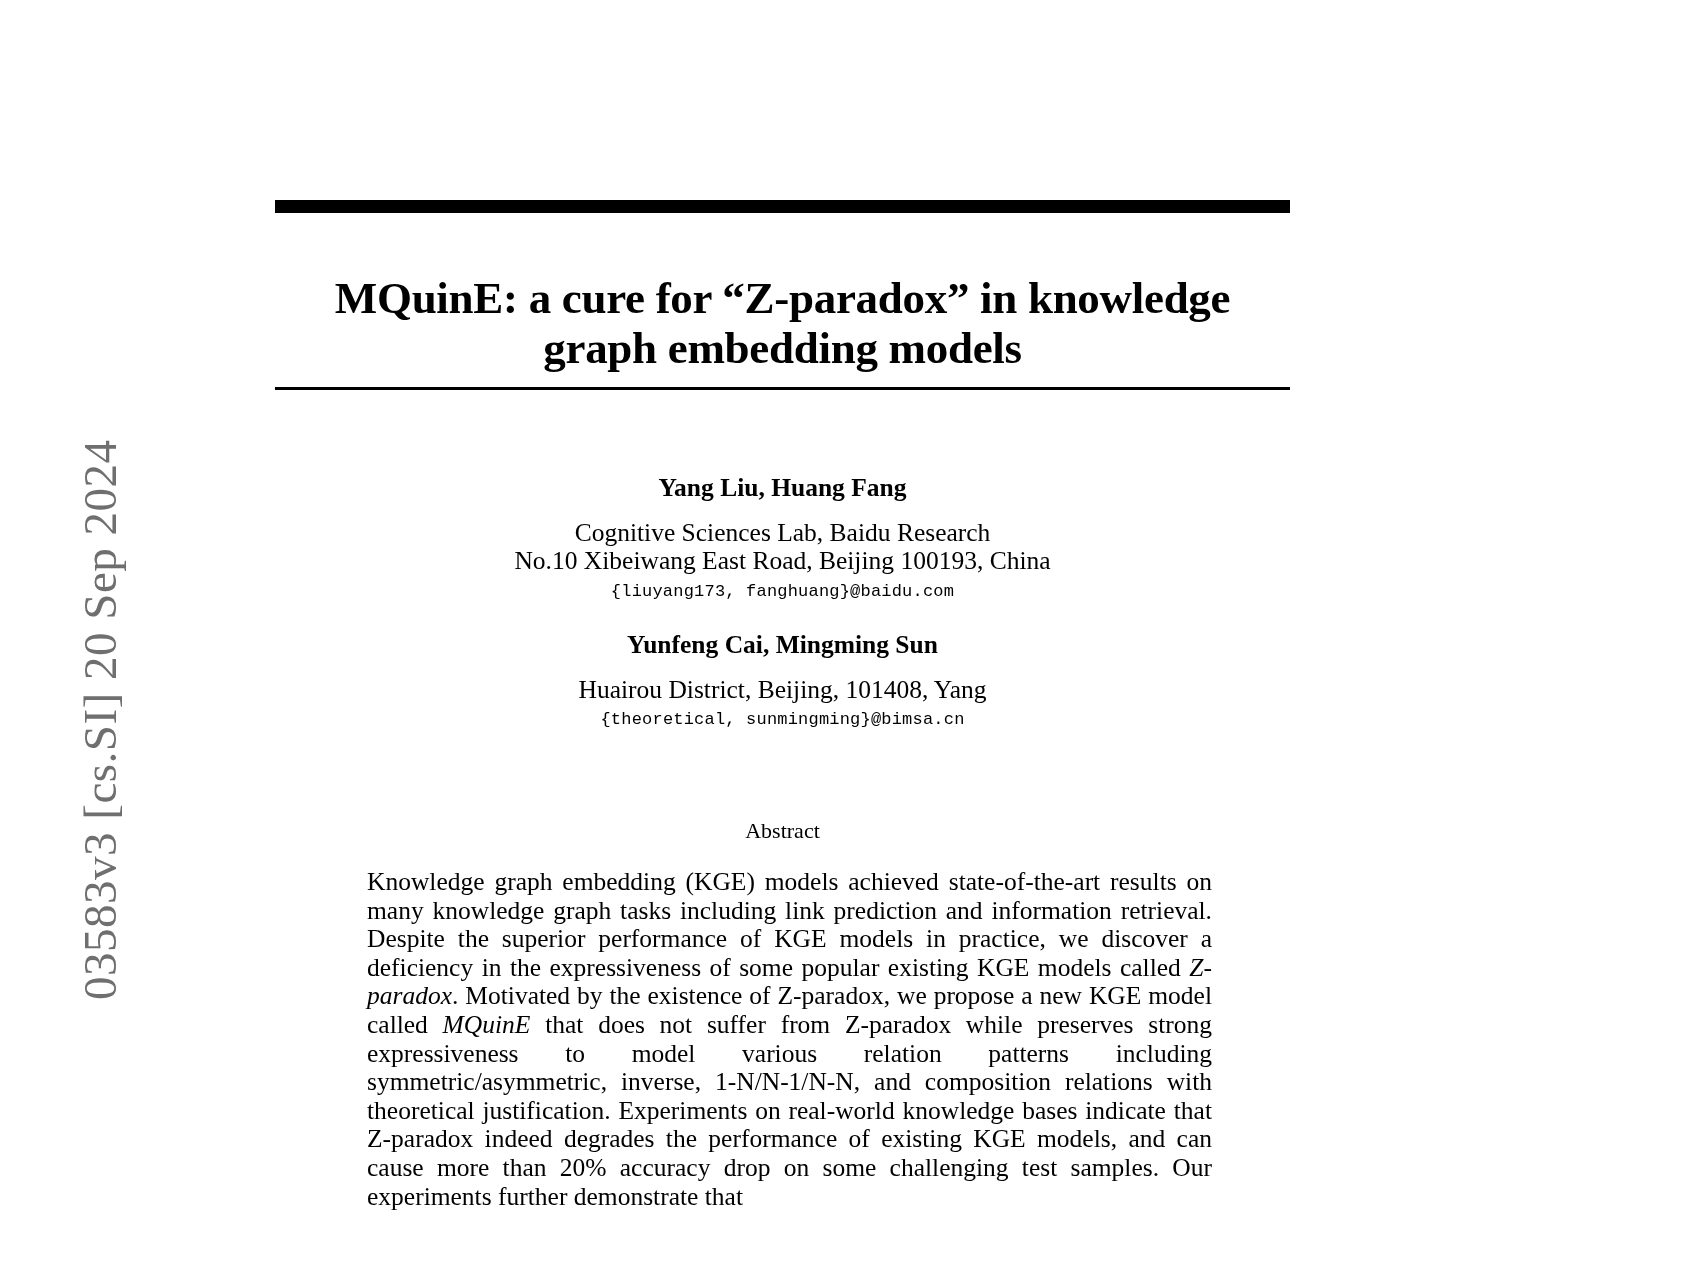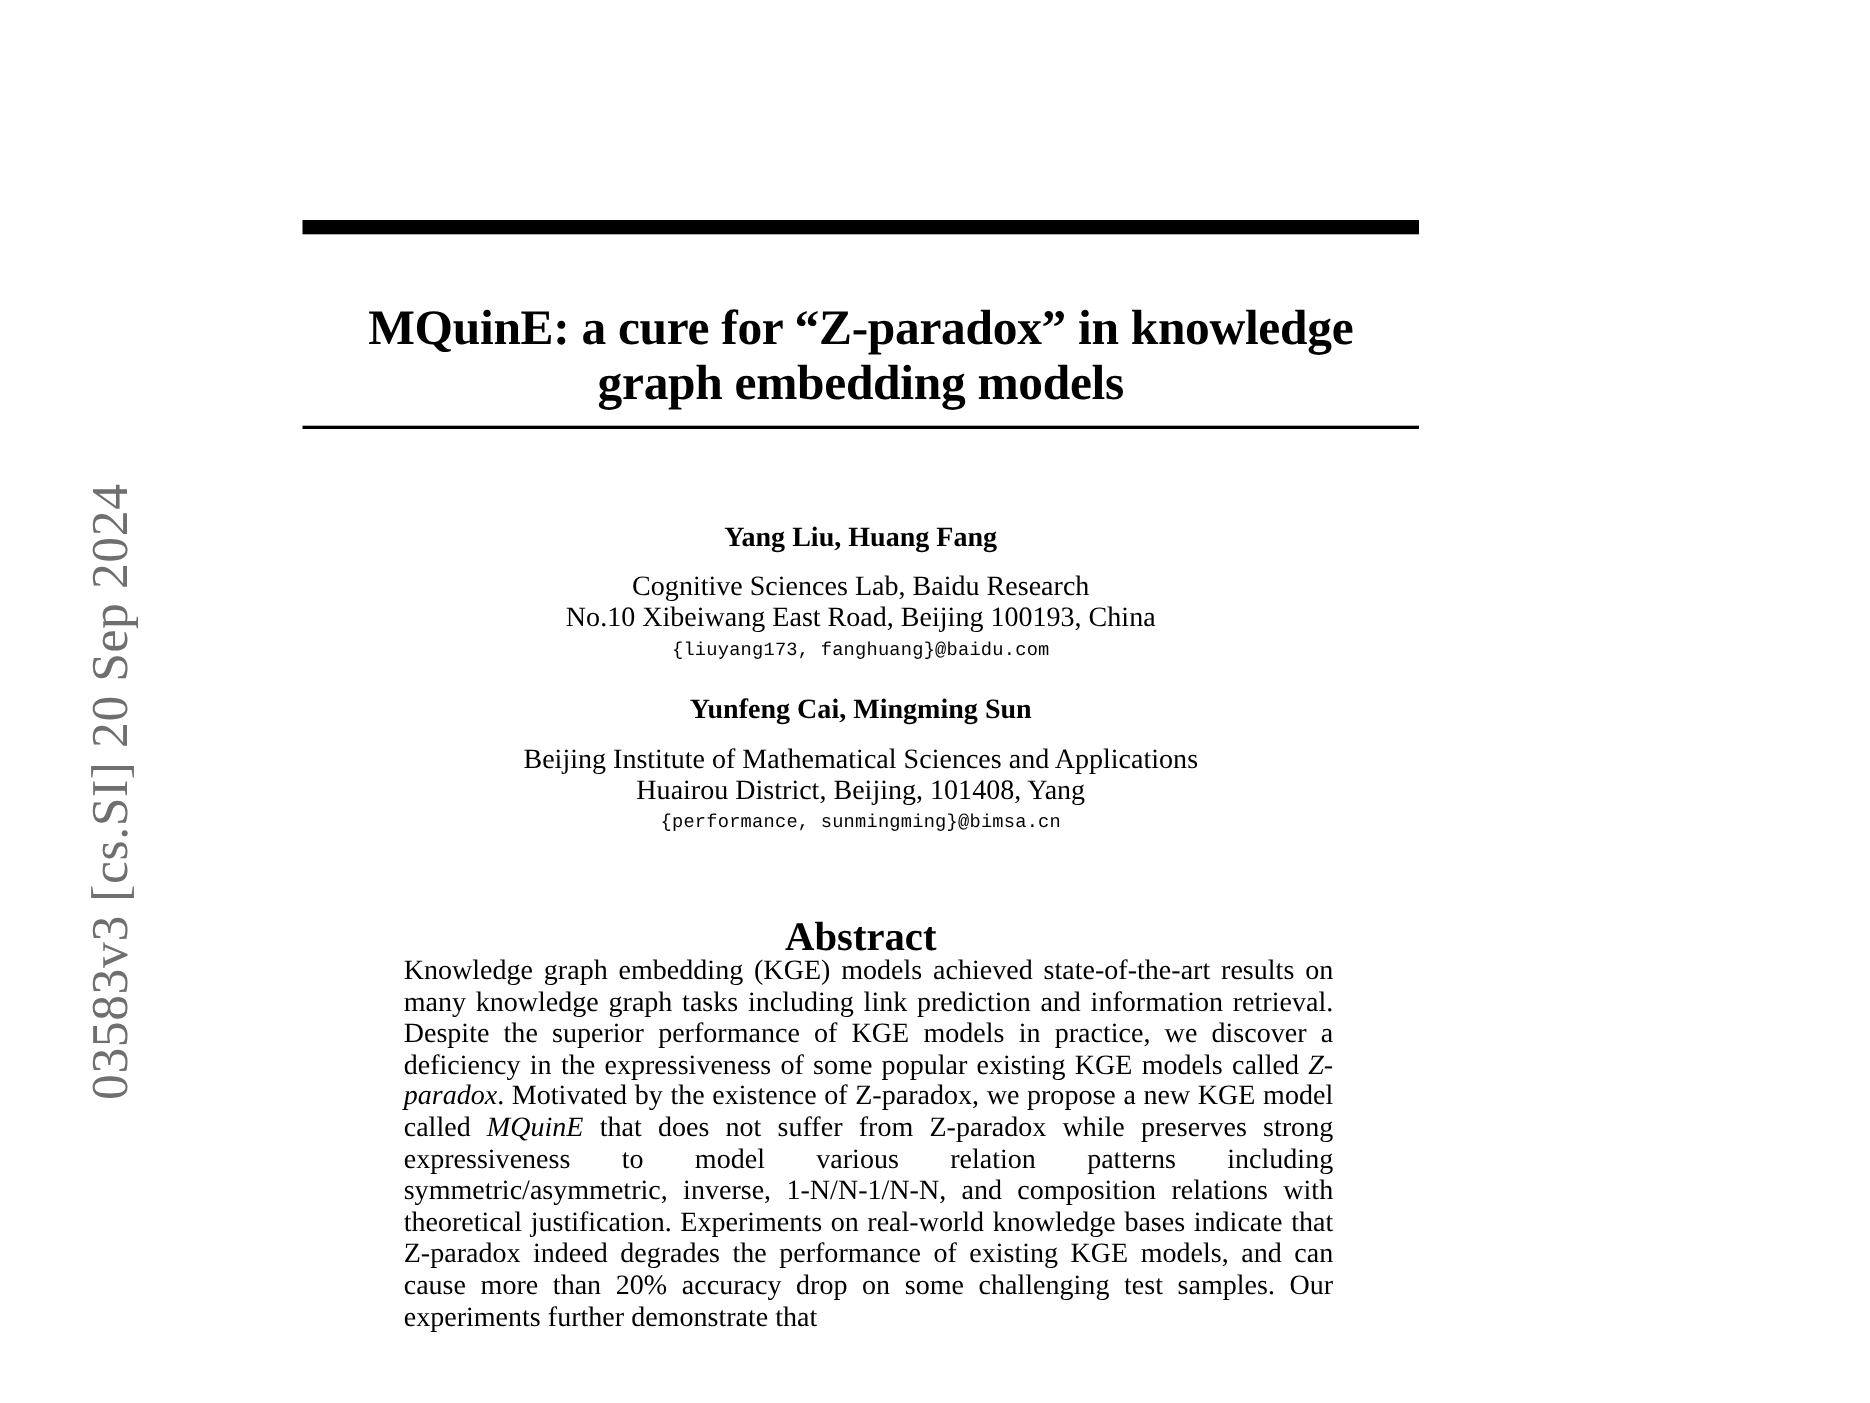--- a/index.html
+++ b/index.html
@@ -102,22 +102,22 @@
     margin: 6px;
     letter-spacing: 0.2px;
   }
 
   #abstract-heading {
     position: absolute;
     left: 0;
     top: 800px;
     width: 1015px;
     text-align: center;
-    font-size: 37px;
-    font-weight: bold;
+    font-size: 22px;
+    font-weight: normal;
   }
 
   #abstract-body {
     position: absolute;
     left: 92px;
     top: 868px;
     width: 845px;
     font-size: 25.5px;
     line-height: 28.6px;
     text-align: justify;
@@ -143,22 +143,21 @@
 
   <div class="author-block" id="author-block-1">
     <p class="author-names">Yang Liu, Huang Fang</p>
     <p class="author-line">Cognitive Sciences Lab, Baidu Research</p>
     <p class="author-line">No.10 Xibeiwang East Road, Beijing 100193, China</p>
     <p class="author-email">{liuyang173, fanghuang}@baidu.com</p>
   </div>
 
   <div class="author-block" id="author-block-2">
     <p class="author-names">Yunfeng Cai, Mingming Sun</p>
-    <p class="author-line">Beijing Institute of Mathematical Sciences and Applications</p>
     <p class="author-line">Huairou District, Beijing, 101408, Yang</p>
-    <p class="author-email">{performance, sunmingming}@bimsa.cn</p>
+    <p class="author-email">{theoretical, sunmingming}@bimsa.cn</p>
   </div>
 
   <h2 id="abstract-heading">Abstract</h2>
 
   <div id="abstract-body"><span>Knowledge graph embedding (KGE) models achieved state-of-the-art results on many knowledge graph tasks including link prediction and information retrieval. Despite the superior performance of KGE models in practice, we discover a deficiency in the expressiveness of some popular existing KGE models called </span><i>Z-paradox</i><span>. Motivated by the existence of Z-paradox, we propose a new KGE model called </span><i>MQuinE</i><span> that does not suffer from Z-paradox while preserves strong expressiveness to model various relation patterns including symmetric/asymmetric, inverse, 1-N/N-1/N-N, and composition relations with theoretical justification. Experiments on real-world knowledge bases indicate that Z-paradox indeed degrades the performance of existing KGE models, and can cause more than 20% accuracy drop on some challenging test samples. Our experiments further demonstrate that</span></div>
 
 </div>
 
 </body></html>

